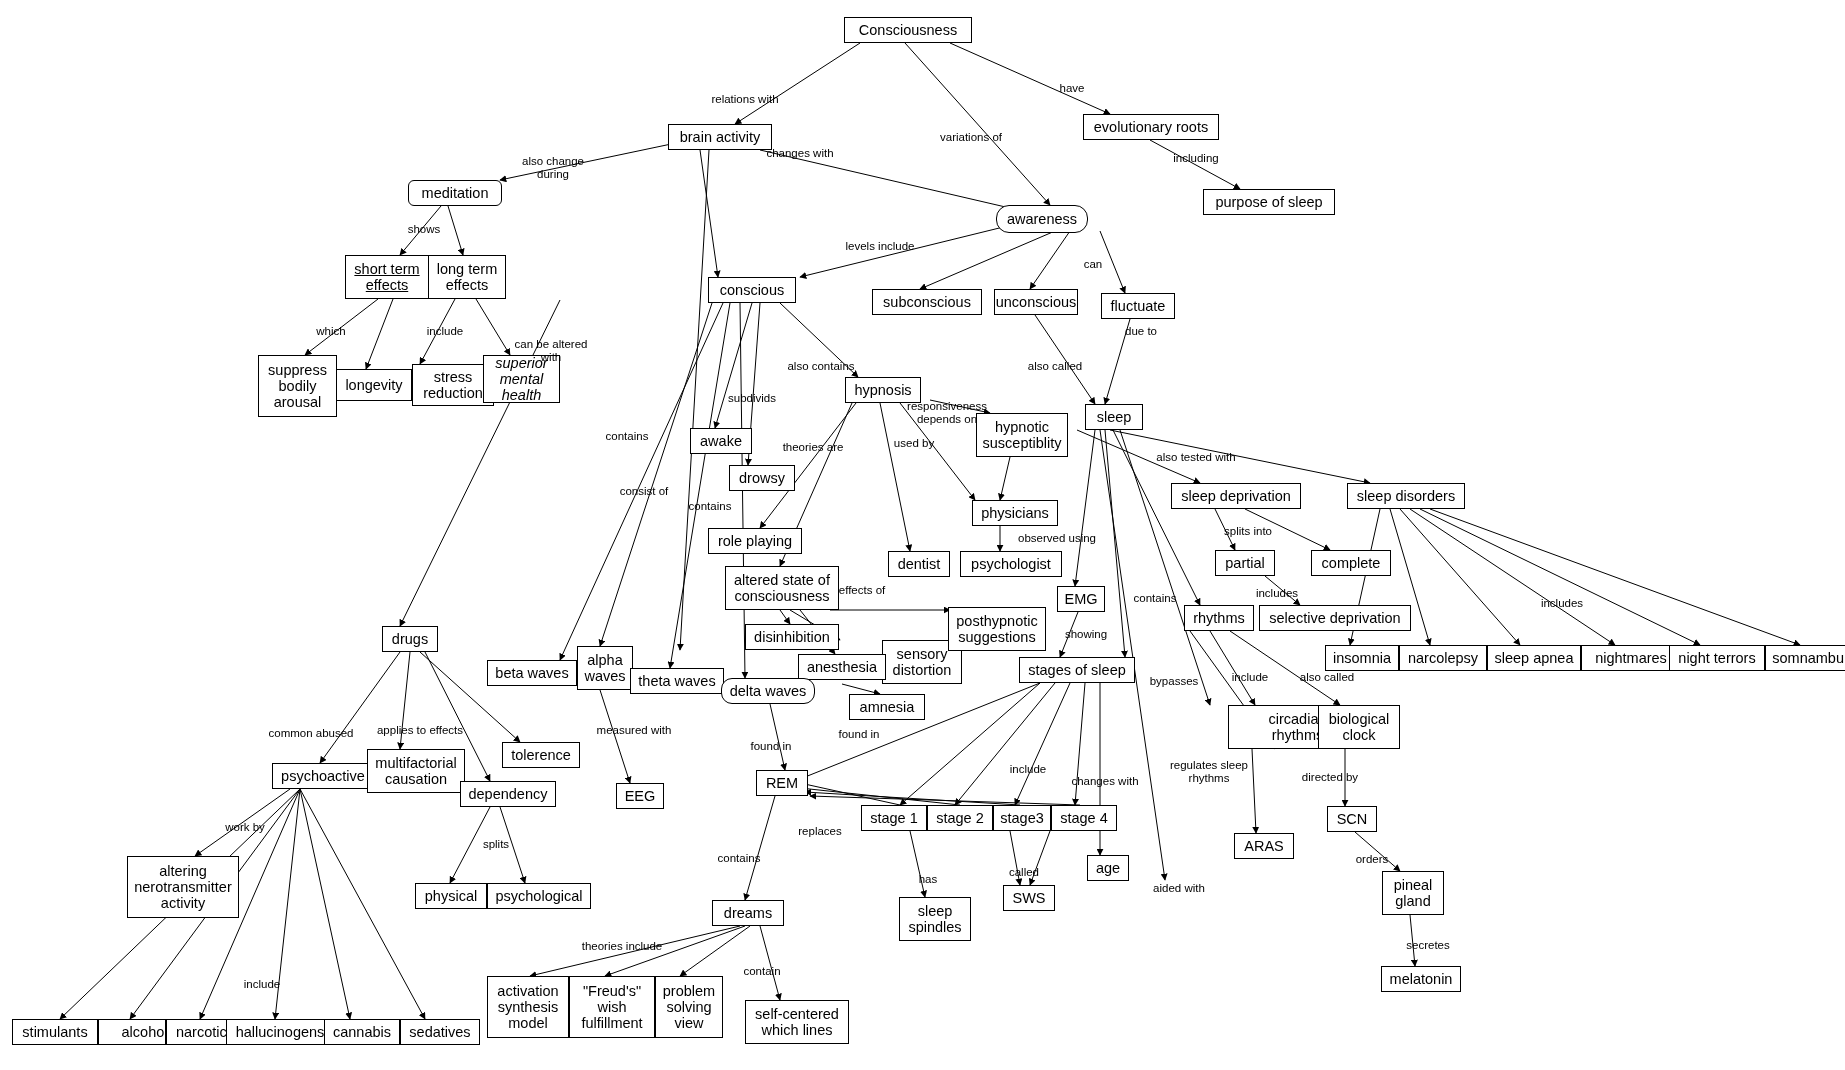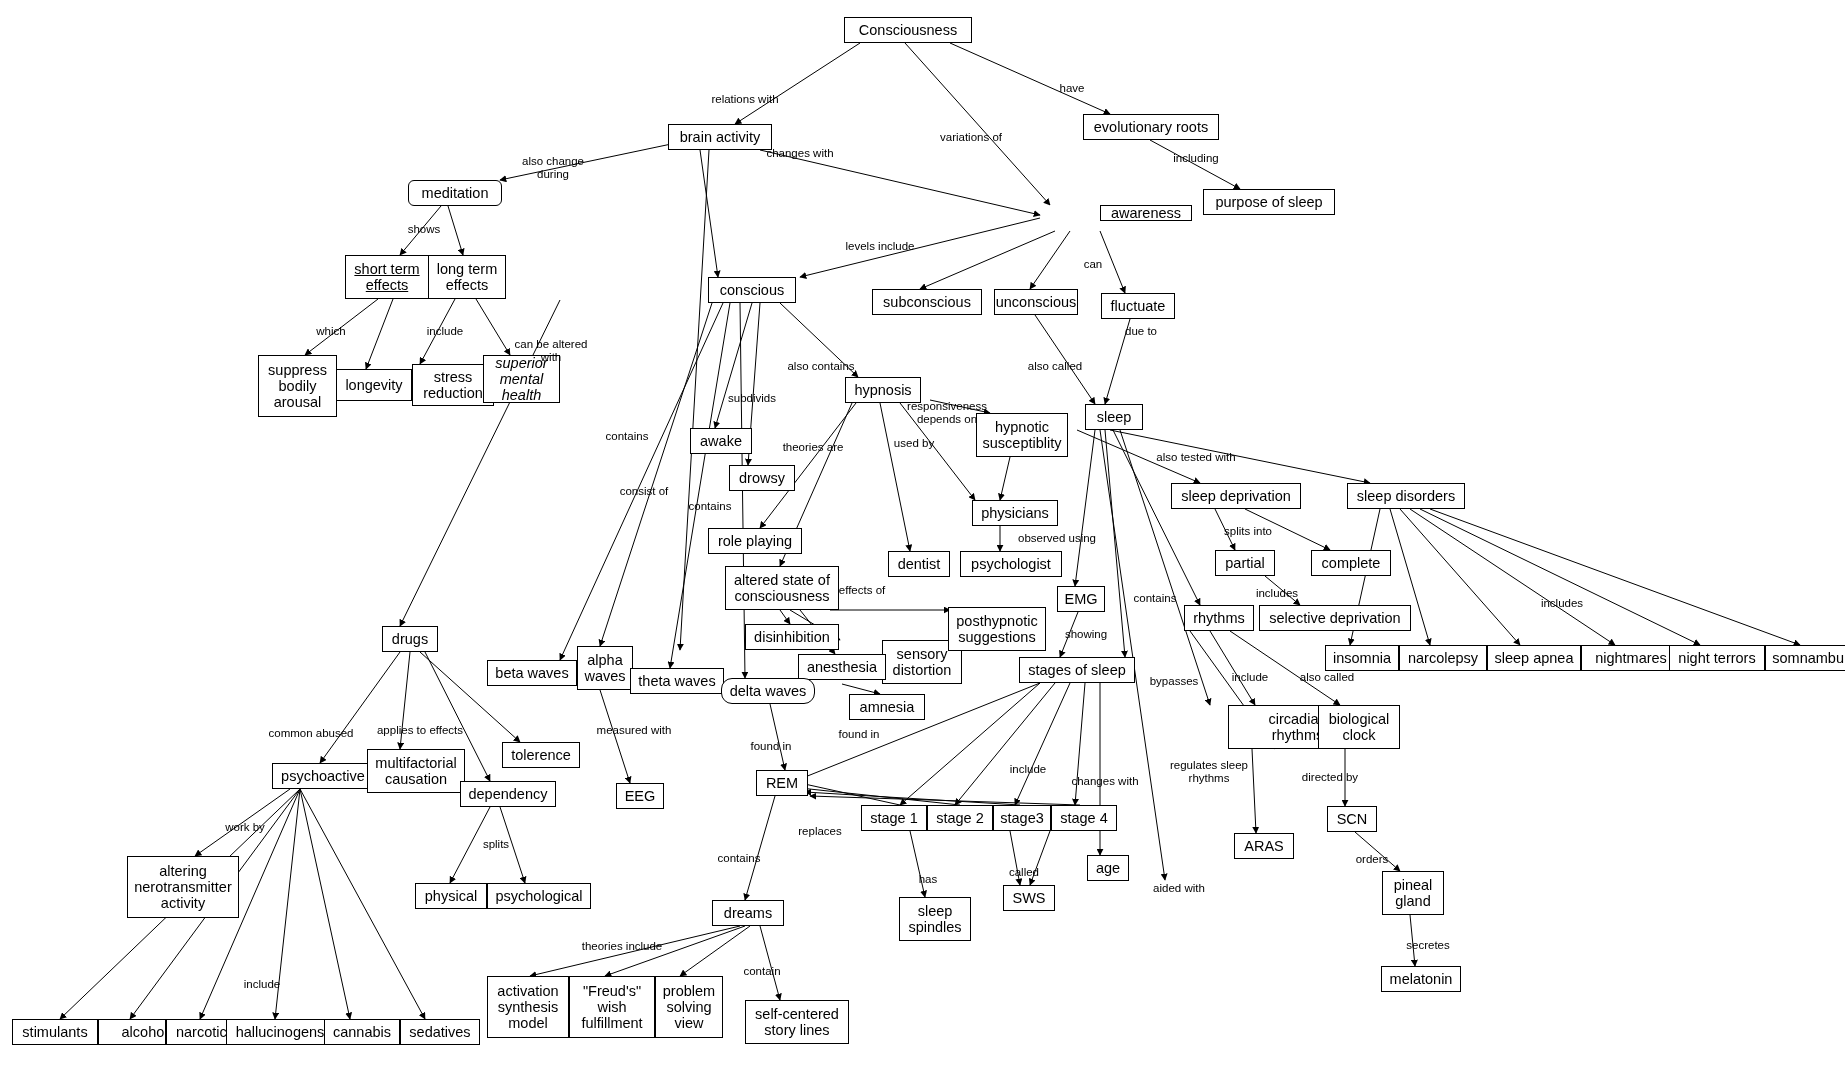--- a/index.html
+++ b/index.html
@@ -156,21 +156,21 @@
         <line x1="1020" y1="805" x2="805" y2="792" marker-end="url(#arrow)"></line>
         <line x1="1080" y1="805" x2="810" y2="796" marker-end="url(#arrow)"></line>
         <line x1="1190" y1="631" x2="1275" y2="749" marker-end="url(#arrow)"></line>
         <line x1="1120" y1="430" x2="1210" y2="705" marker-end="url(#arrow)"></line>
       </g>
   </svg>
 <div class="node" style="left: 844px; top: 17px; width: 128px; height: 26px;">Consciousness</div>
     <div class="node" style="left: 668px; top: 124px; width: 104px; height: 26px;">brain activity</div>
     <div class="node" style="left: 1083px; top: 114px; width: 136px; height: 26px;">evolutionary roots</div>
     <div class="node" style="left: 1203px; top: 189px; width: 132px; height: 26px;">purpose of sleep</div>
-    <div class="node" style="left: 1100px; top: 205px; width: 92px; height: 16px;">awareness</div>
+    <div class="node" style="left: 996px; top: 205px; width: 92px; height: 28px; border-radius: 13px;">awareness</div>
     <div class="node" style="left: 408px; top: 180px; width: 94px; height: 26px; border-radius: 6px;">meditation</div>
     <div class="node" style="left: 345px; top: 255px; width: 84px; height: 44px; text-decoration: underline;">short term
 effects</div>
     <div class="node" style="left: 428px; top: 255px; width: 78px; height: 44px;">long term
 effects</div>
     <div class="node" style="left: 258px; top: 355px; width: 79px; height: 62px;">suppress
 bodily
 arousal</div>
     <div class="node" style="left: 336px; top: 369px; width: 76px; height: 32px;">longevity</div>
     <div class="node" style="left: 412px; top: 364px; width: 82px; height: 42px;">stress
@@ -254,21 +254,21 @@
     <div class="node" style="left: 487px; top: 976px; width: 82px; height: 62px;">activation
 synthesis
 model</div>
     <div class="node" style="left: 569px; top: 976px; width: 86px; height: 62px;">"Freud's"
 wish
 fulfillment</div>
     <div class="node" style="left: 655px; top: 976px; width: 68px; height: 62px;">problem
 solving
 view</div>
     <div class="node" style="left: 745px; top: 1000px; width: 104px; height: 44px;">self-centered
-story lines</div>
+which lines</div>
     <div class="node" style="left: 12px; top: 1019px; width: 86px; height: 26px;">stimulants</div>
     <div class="node" style="left: 98px; top: 1019px; width: 68px; height: 26px; padding-left: 28px;">alcohol</div>
     <div class="node" style="left: 166px; top: 1019px; width: 78px; height: 26px;">narcotics</div>
     <div class="node" style="left: 226px; top: 1019px; width: 108px; height: 26px;">hallucinogens</div>
     <div class="node" style="left: 324px; top: 1019px; width: 76px; height: 26px;">cannabis</div>
     <div class="node" style="left: 400px; top: 1019px; width: 80px; height: 26px;">sedatives</div>
     <div class="elabel" style="left: 745px; top: 93px; transform: translateX(-50%);">relations with</div>
     <div class="elabel" style="left: 1072px; top: 82px; transform: translateX(-50%);">have</div>
     <div class="elabel" style="left: 971px; top: 131px; transform: translateX(-50%);">variations of</div>
     <div class="elabel" style="left: 1196px; top: 152px; transform: translateX(-50%);">including</div>

